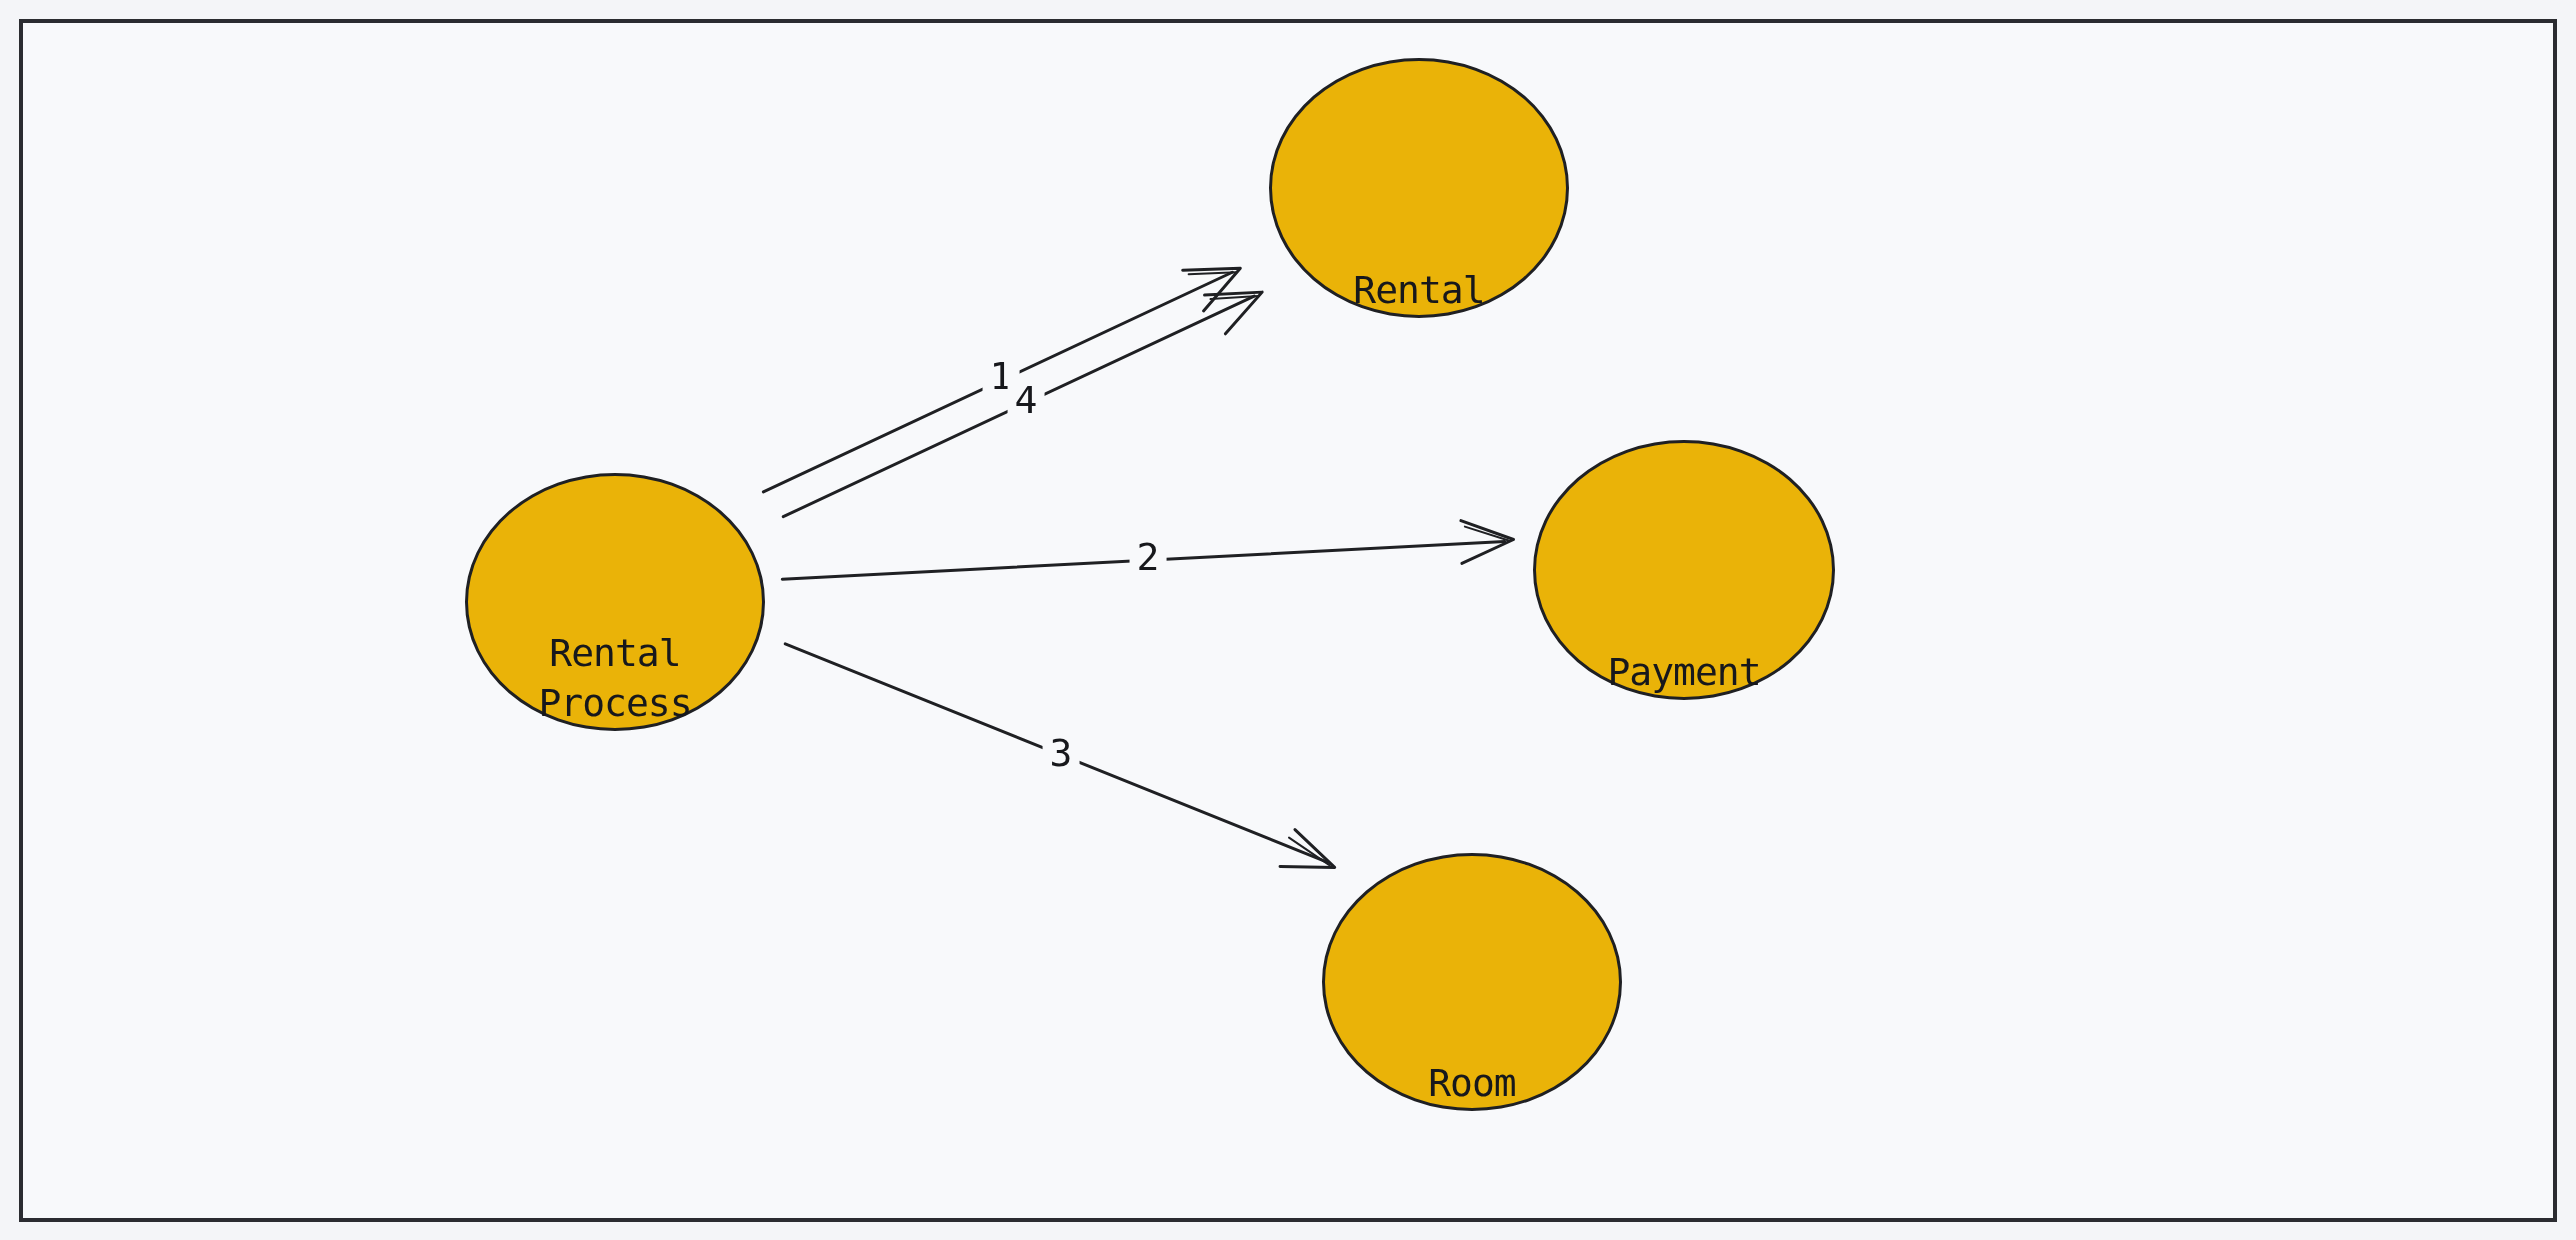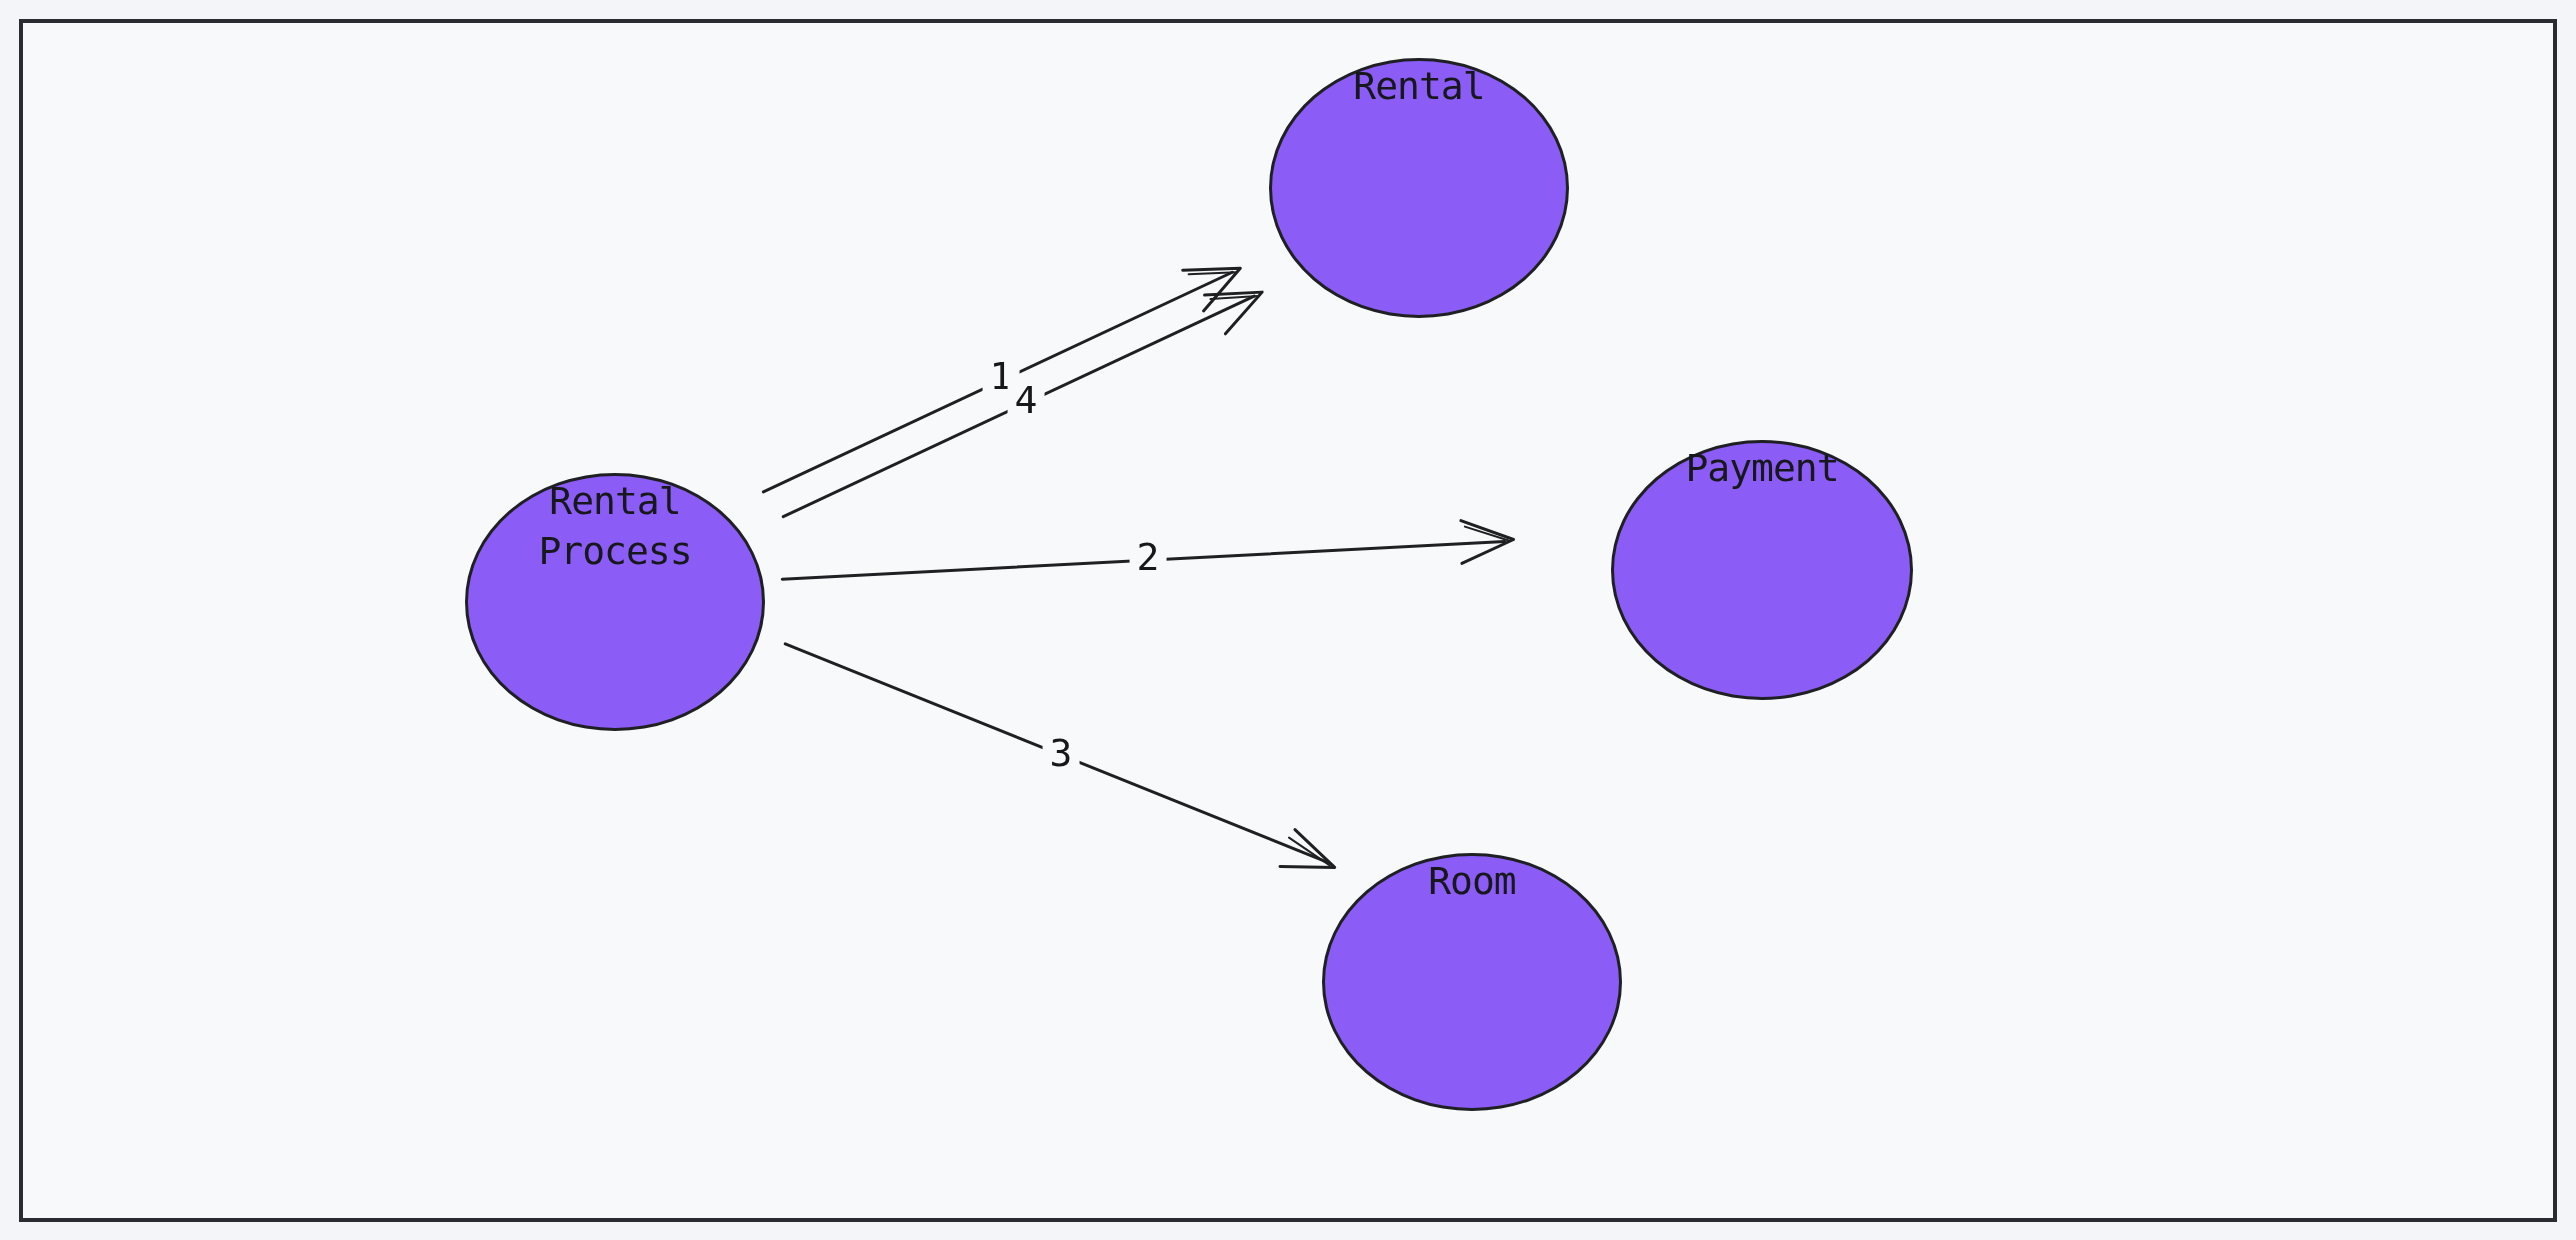--- a/index.html
+++ b/index.html
@@ -30,25 +30,25 @@
     left: 0;
     top: 0;
     width: 2576px;
     height: 1240px;
   }
   .node {
     position: absolute;
     box-sizing: border-box;
     border: 3px solid #1f2023;
     border-radius: 50%;
-    background: #8b5cf6;
+    background: #eab308;
     display: flex;
     flex-direction: column;
     align-items: center;
-    justify-content: flex-start;
+    justify-content: flex-end;
   }
   .node-label {
     color: #17181c;
     font-size: 38px;
     line-height: 50px;
     letter-spacing: -1px;
     text-align: center;
     white-space: nowrap;
   }
   .edge-label {
@@ -57,21 +57,21 @@
     background: #f8f9fb;
     color: #17181c;
     font-size: 38px;
     line-height: 40px;
     padding: 0 7px;
     white-space: nowrap;
   }
   
   #node-process-manager { left: 465px; top: 473px; width: 300px; height: 258px; }
   #node-rental          { left: 1269px; top: 58px;  width: 300px; height: 260px; }
-  #node-payment         { left: 1611px; top: 440px; width: 302px; height: 260px; }
+  #node-payment         { left: 1533px; top: 440px; width: 302px; height: 260px; }
   #node-room            { left: 1322px; top: 853px; width: 300px; height: 258px; }
   
   #edge-label-1 { left: 1001px; top: 376px; }
   #edge-label-2 { left: 1148px; top: 557px; }
   #edge-label-3 { left: 1061px; top: 753px; }
   #edge-label-4 { left: 1026px; top: 400px; }
 </style>
 </head>
 <body>
 

